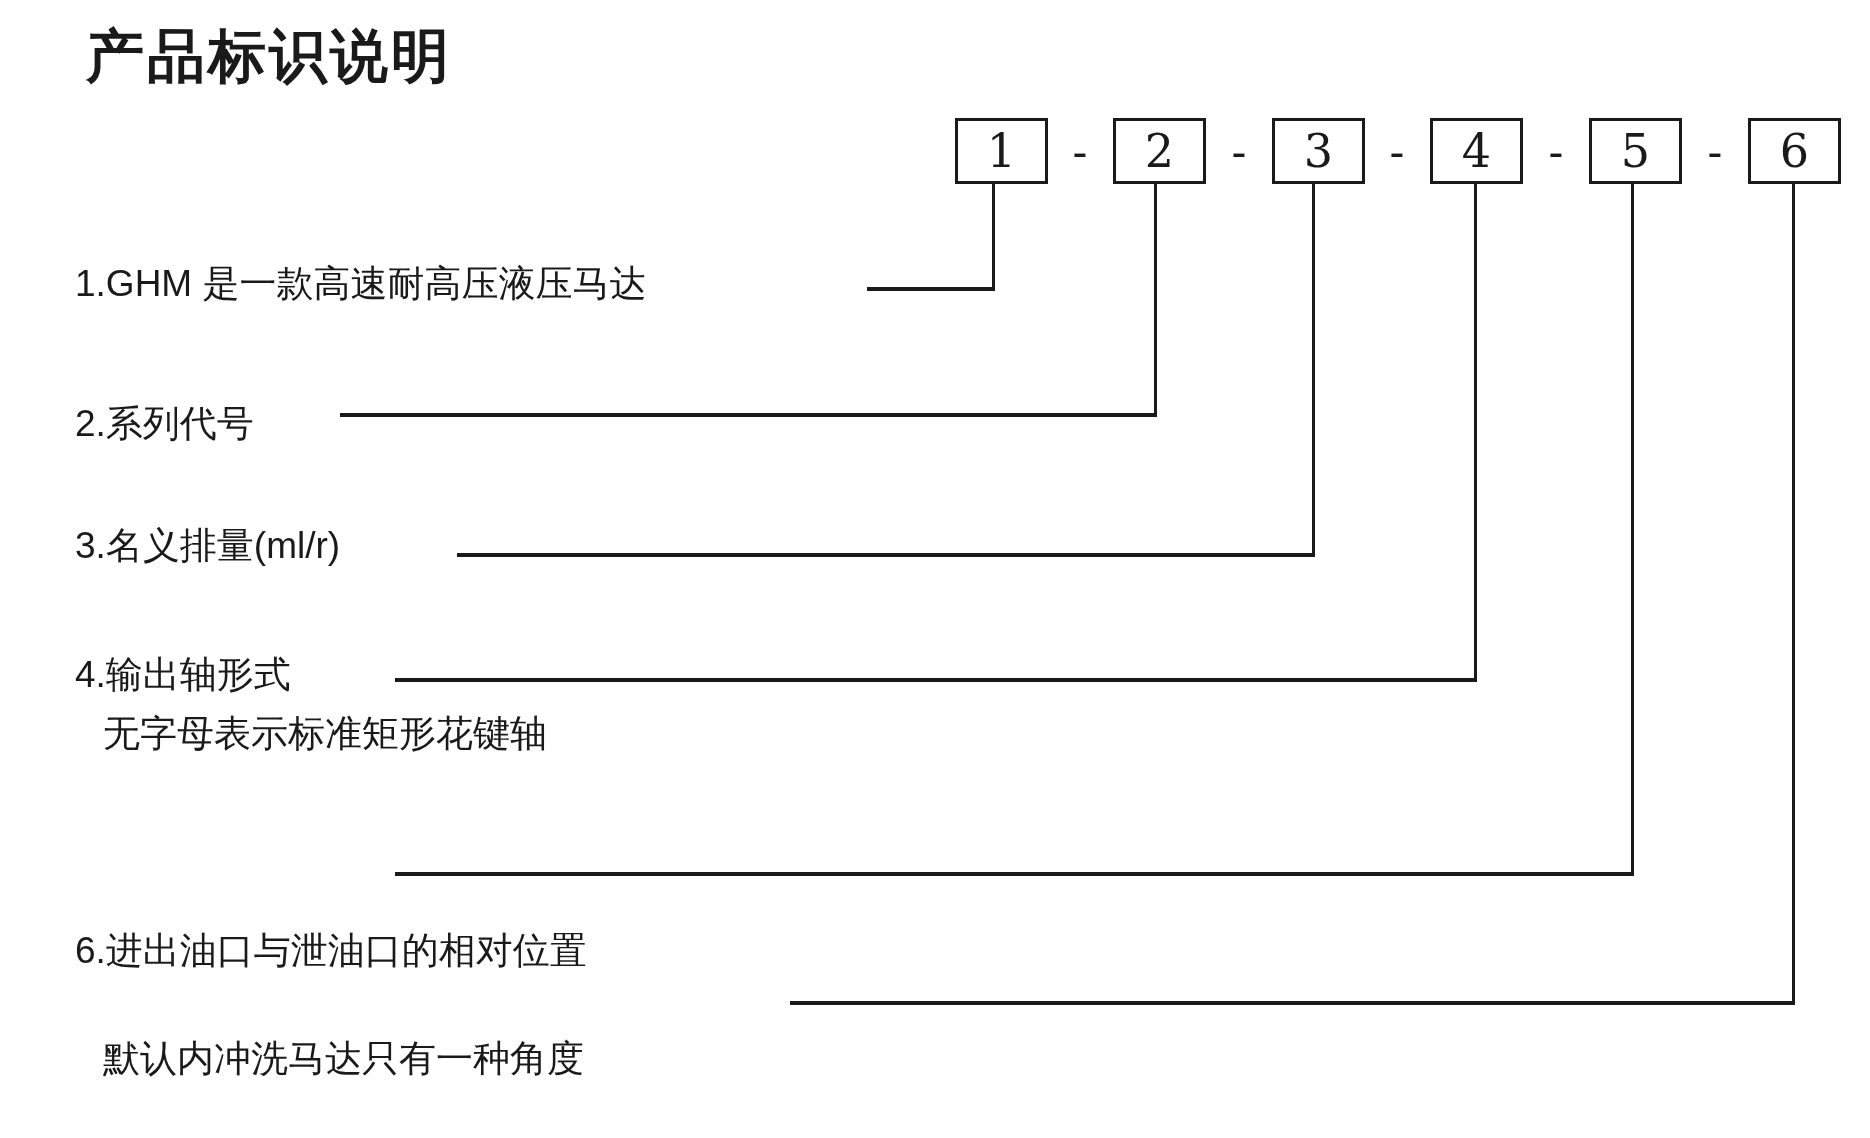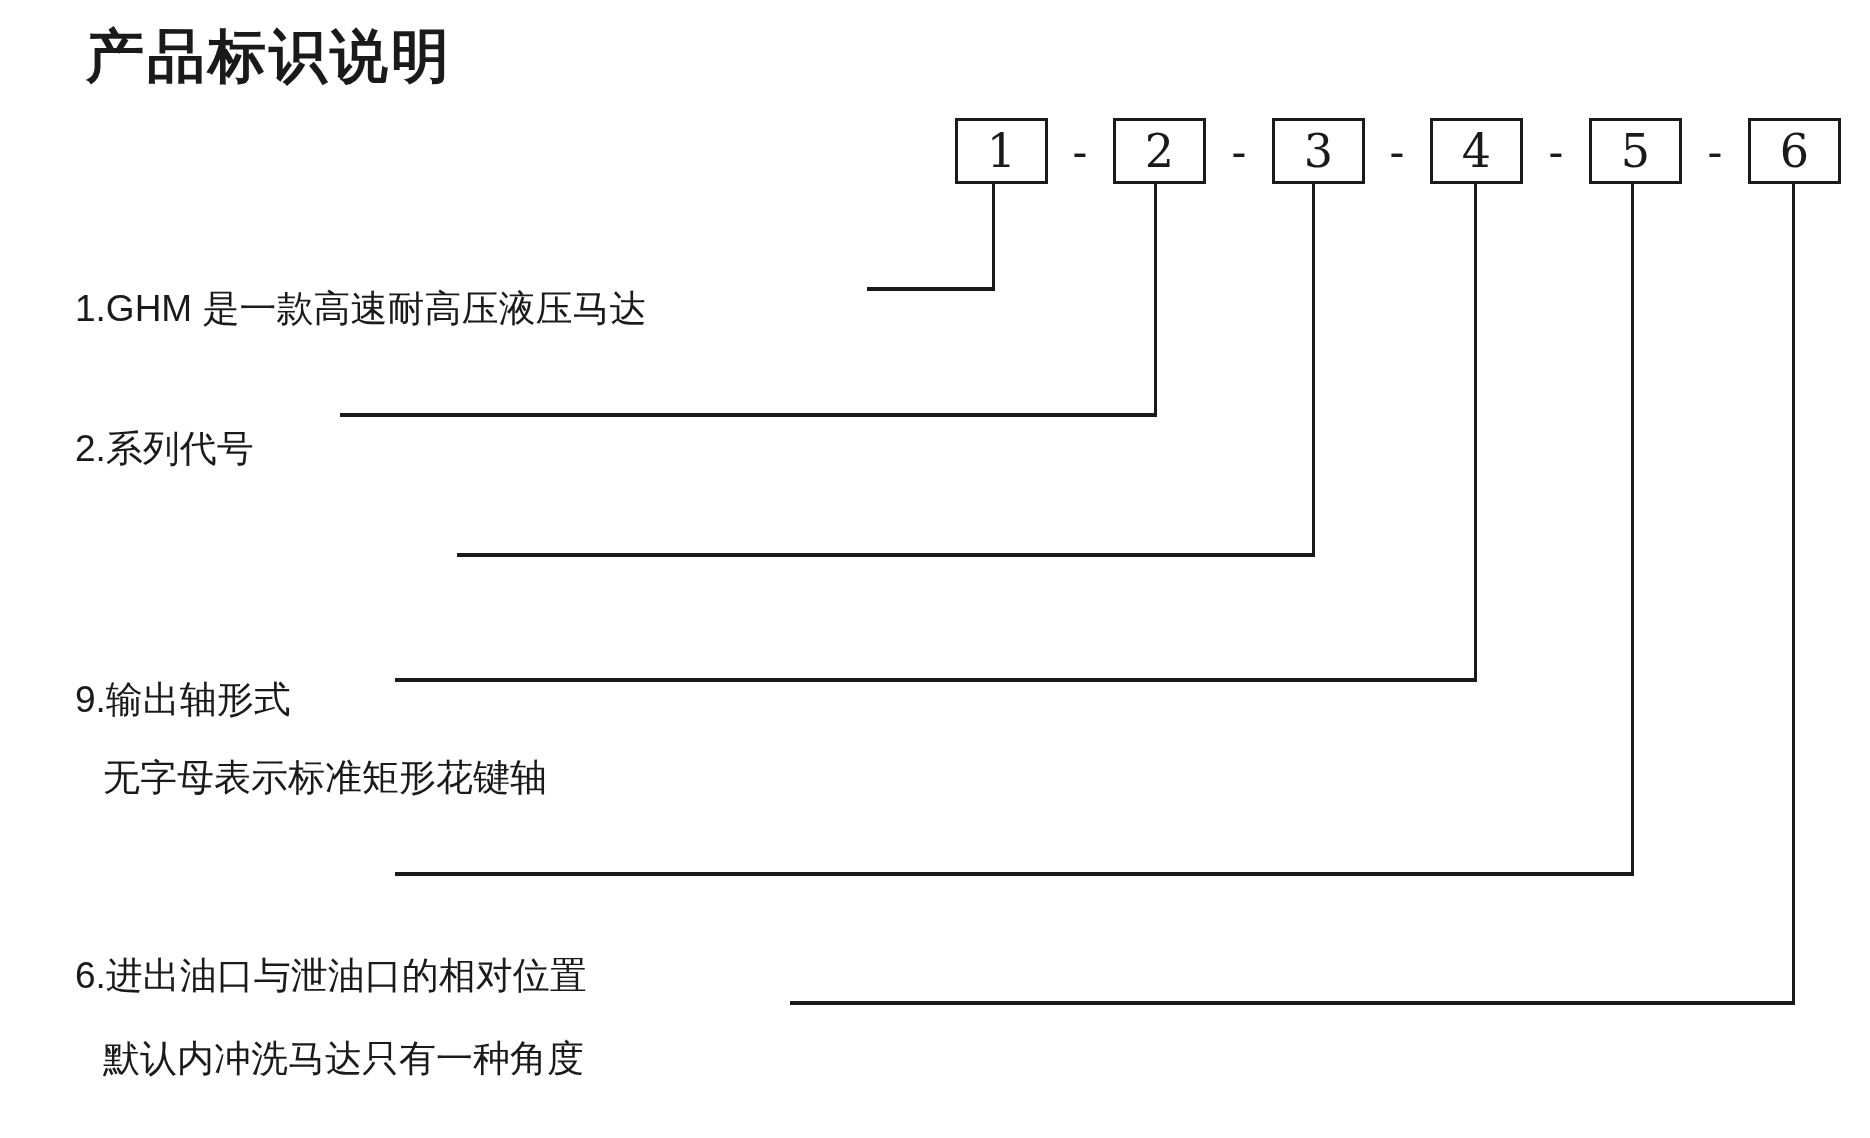--- a/index.html
+++ b/index.html
@@ -60,21 +60,20 @@
     position: absolute;
     height: 4px;
     background: #1a1a1a;
   }
   .item-label {
     position: absolute;
     left: 75px;
     font-size: 37px;
     line-height: 44px;
     white-space: nowrap;
-    margin-top: 25px;
   }
   .item-note {
     position: absolute;
     left: 103px;
     font-size: 37px;
     line-height: 44px;
     white-space: nowrap;
   }
 </style>
 </head>
@@ -117,18 +116,19 @@
 
   <div class="hline" style="left:867px; top:287px; width:128px"></div>
   <div class="hline" style="left:340px; top:413px; width:817px"></div>
   <div class="hline" style="left:457px; top:553px; width:858px"></div>
   <div class="hline" style="left:395px; top:678px; width:1082px"></div>
   <div class="hline" style="left:395px; top:872px; width:1239px"></div>
   <div class="hline" style="left:790px; top:1001px; width:1005px"></div>
 
   <div class="item-label" style="top:262px">1.GHM 是一款高速耐高压液压马达</div>
   <div class="item-label" style="top:402px">2.系列代号</div>
-  <div class="item-label" style="top:653px">9.输出轴形式</div>
-  <div class="item-note" style="top:756px">无字母表示标准矩形花键轴</div>
+  <div class="item-label" style="top:524px">3.名义排量(ml/r)</div>
+  <div class="item-label" style="top:653px">4.输出轴形式</div>
+  <div class="item-note" style="top:712px">无字母表示标准矩形花键轴</div>
   <div class="item-label" style="top:929px">6.进出油口与泄油口的相对位置</div>
   <div class="item-note" style="top:1037px">默认内冲洗马达只有一种角度</div>
 
 </div>
 
 </body></html>

